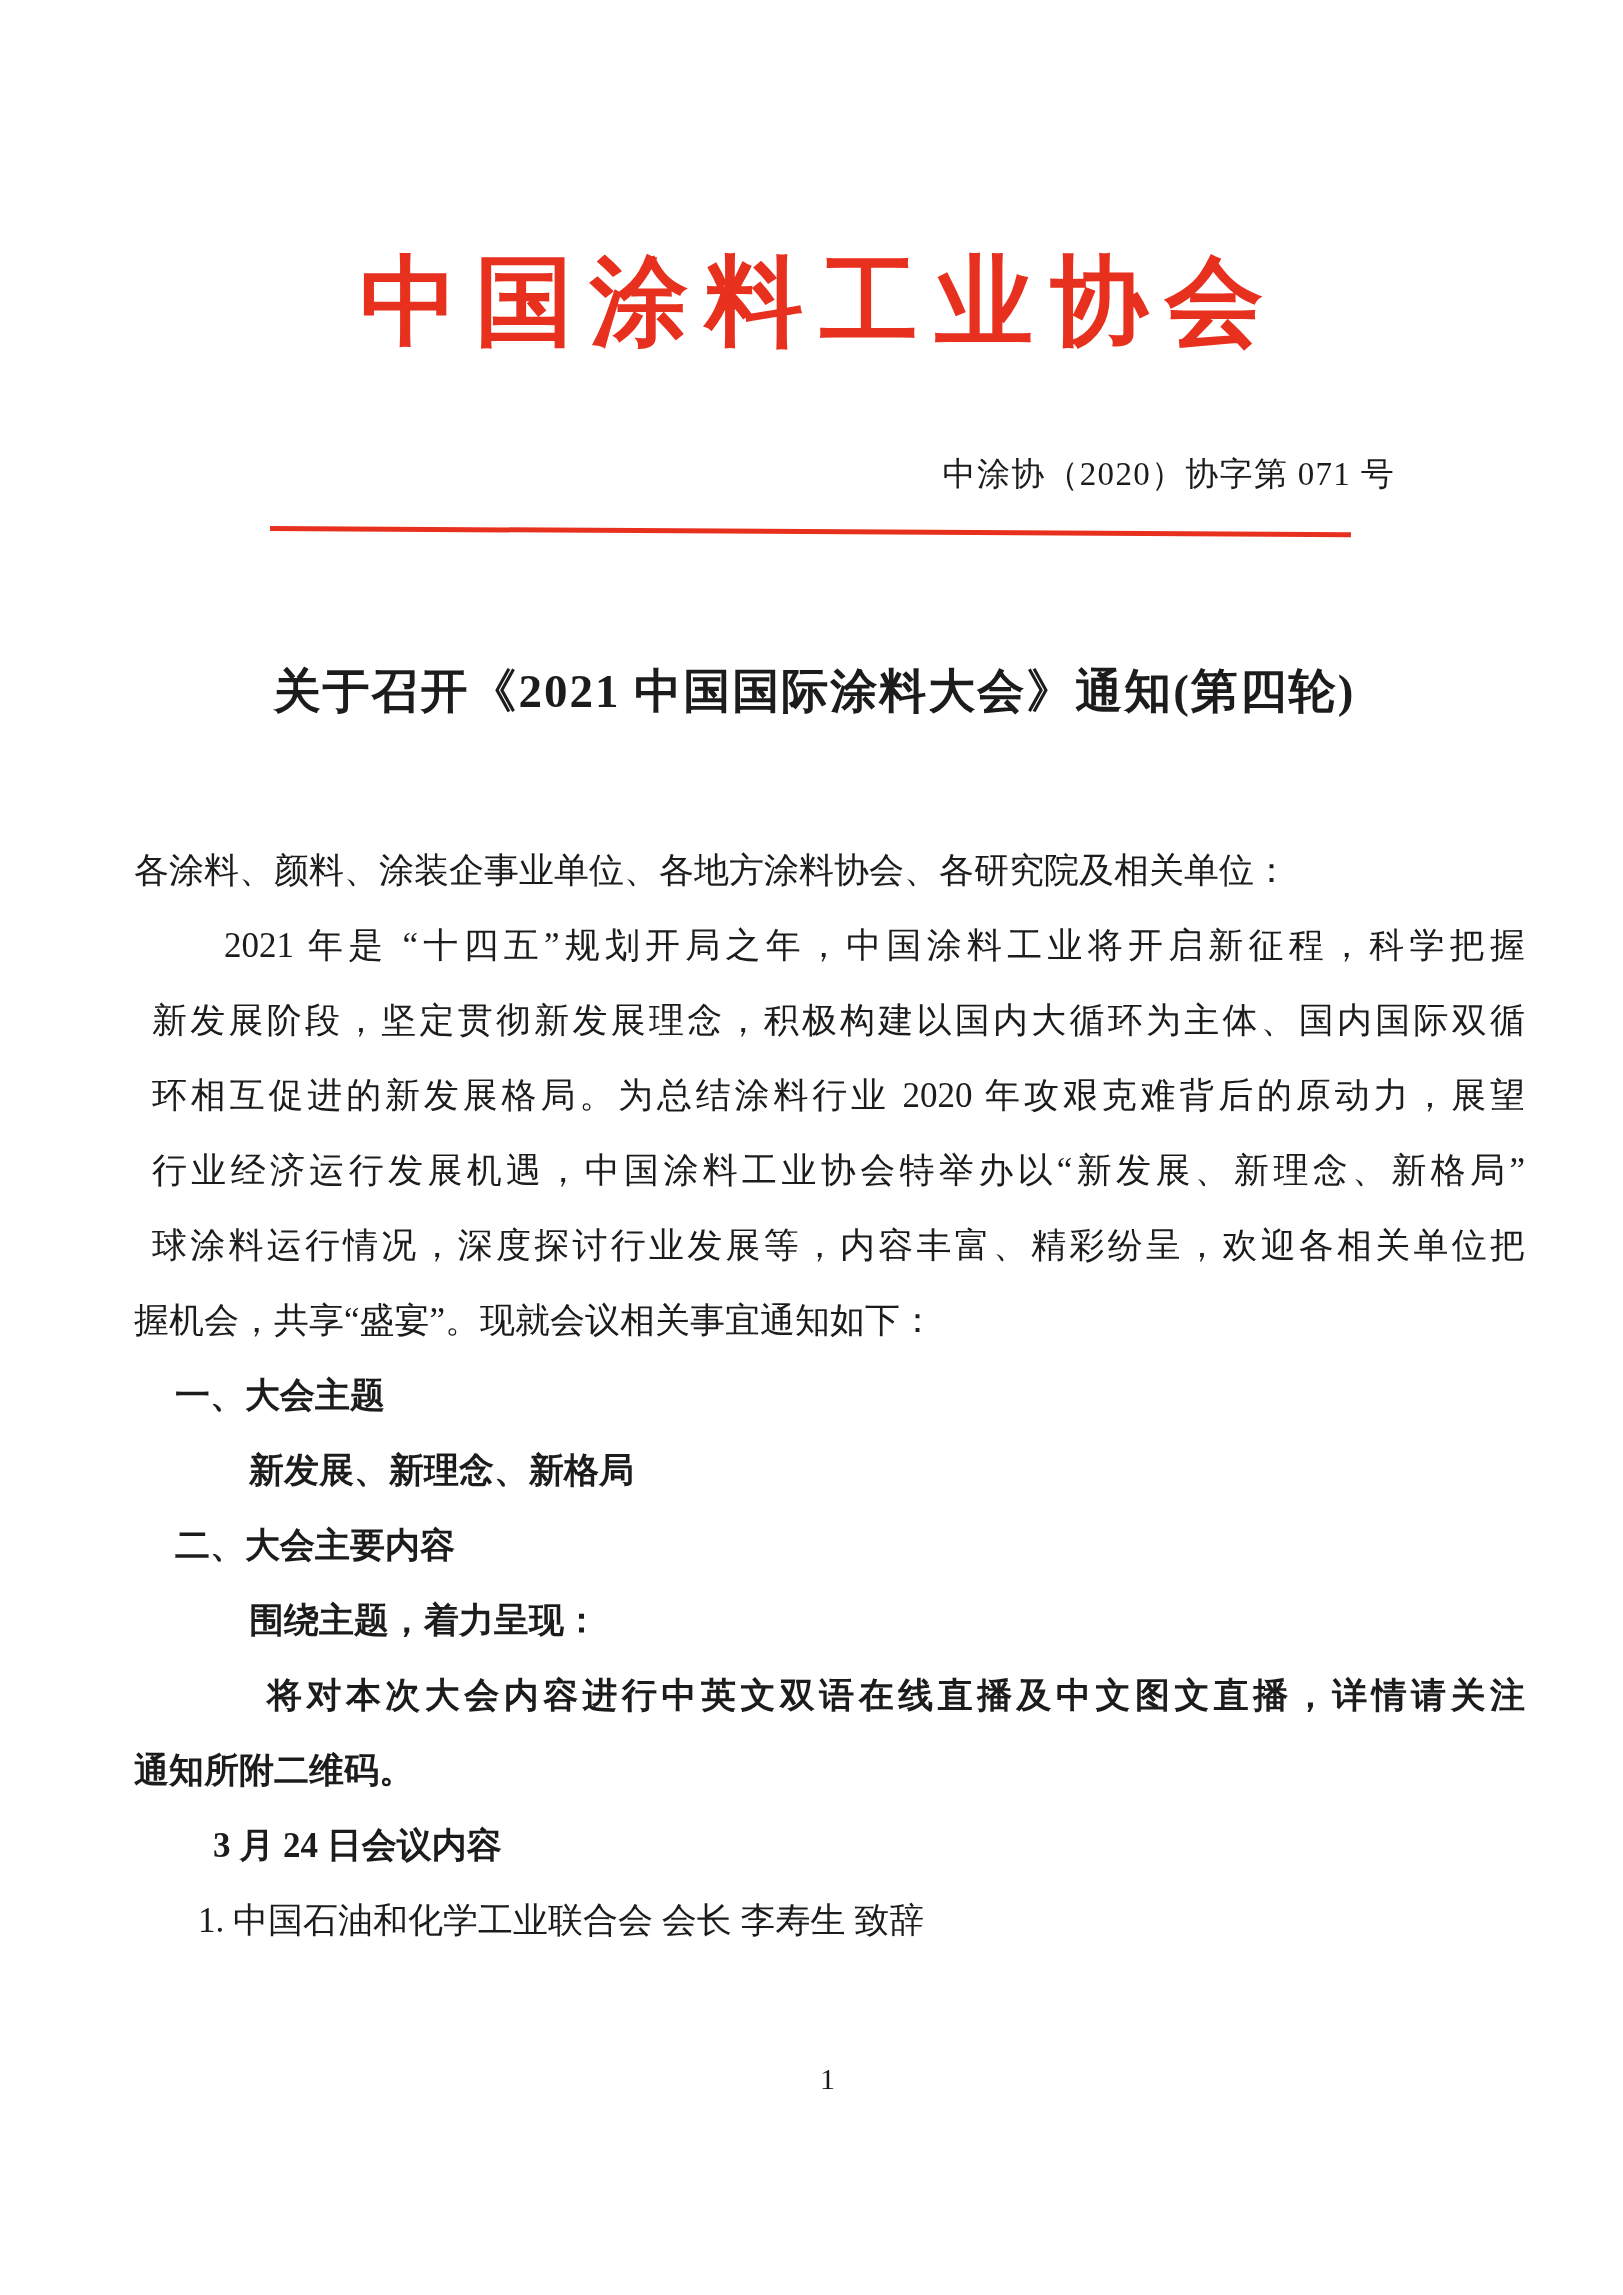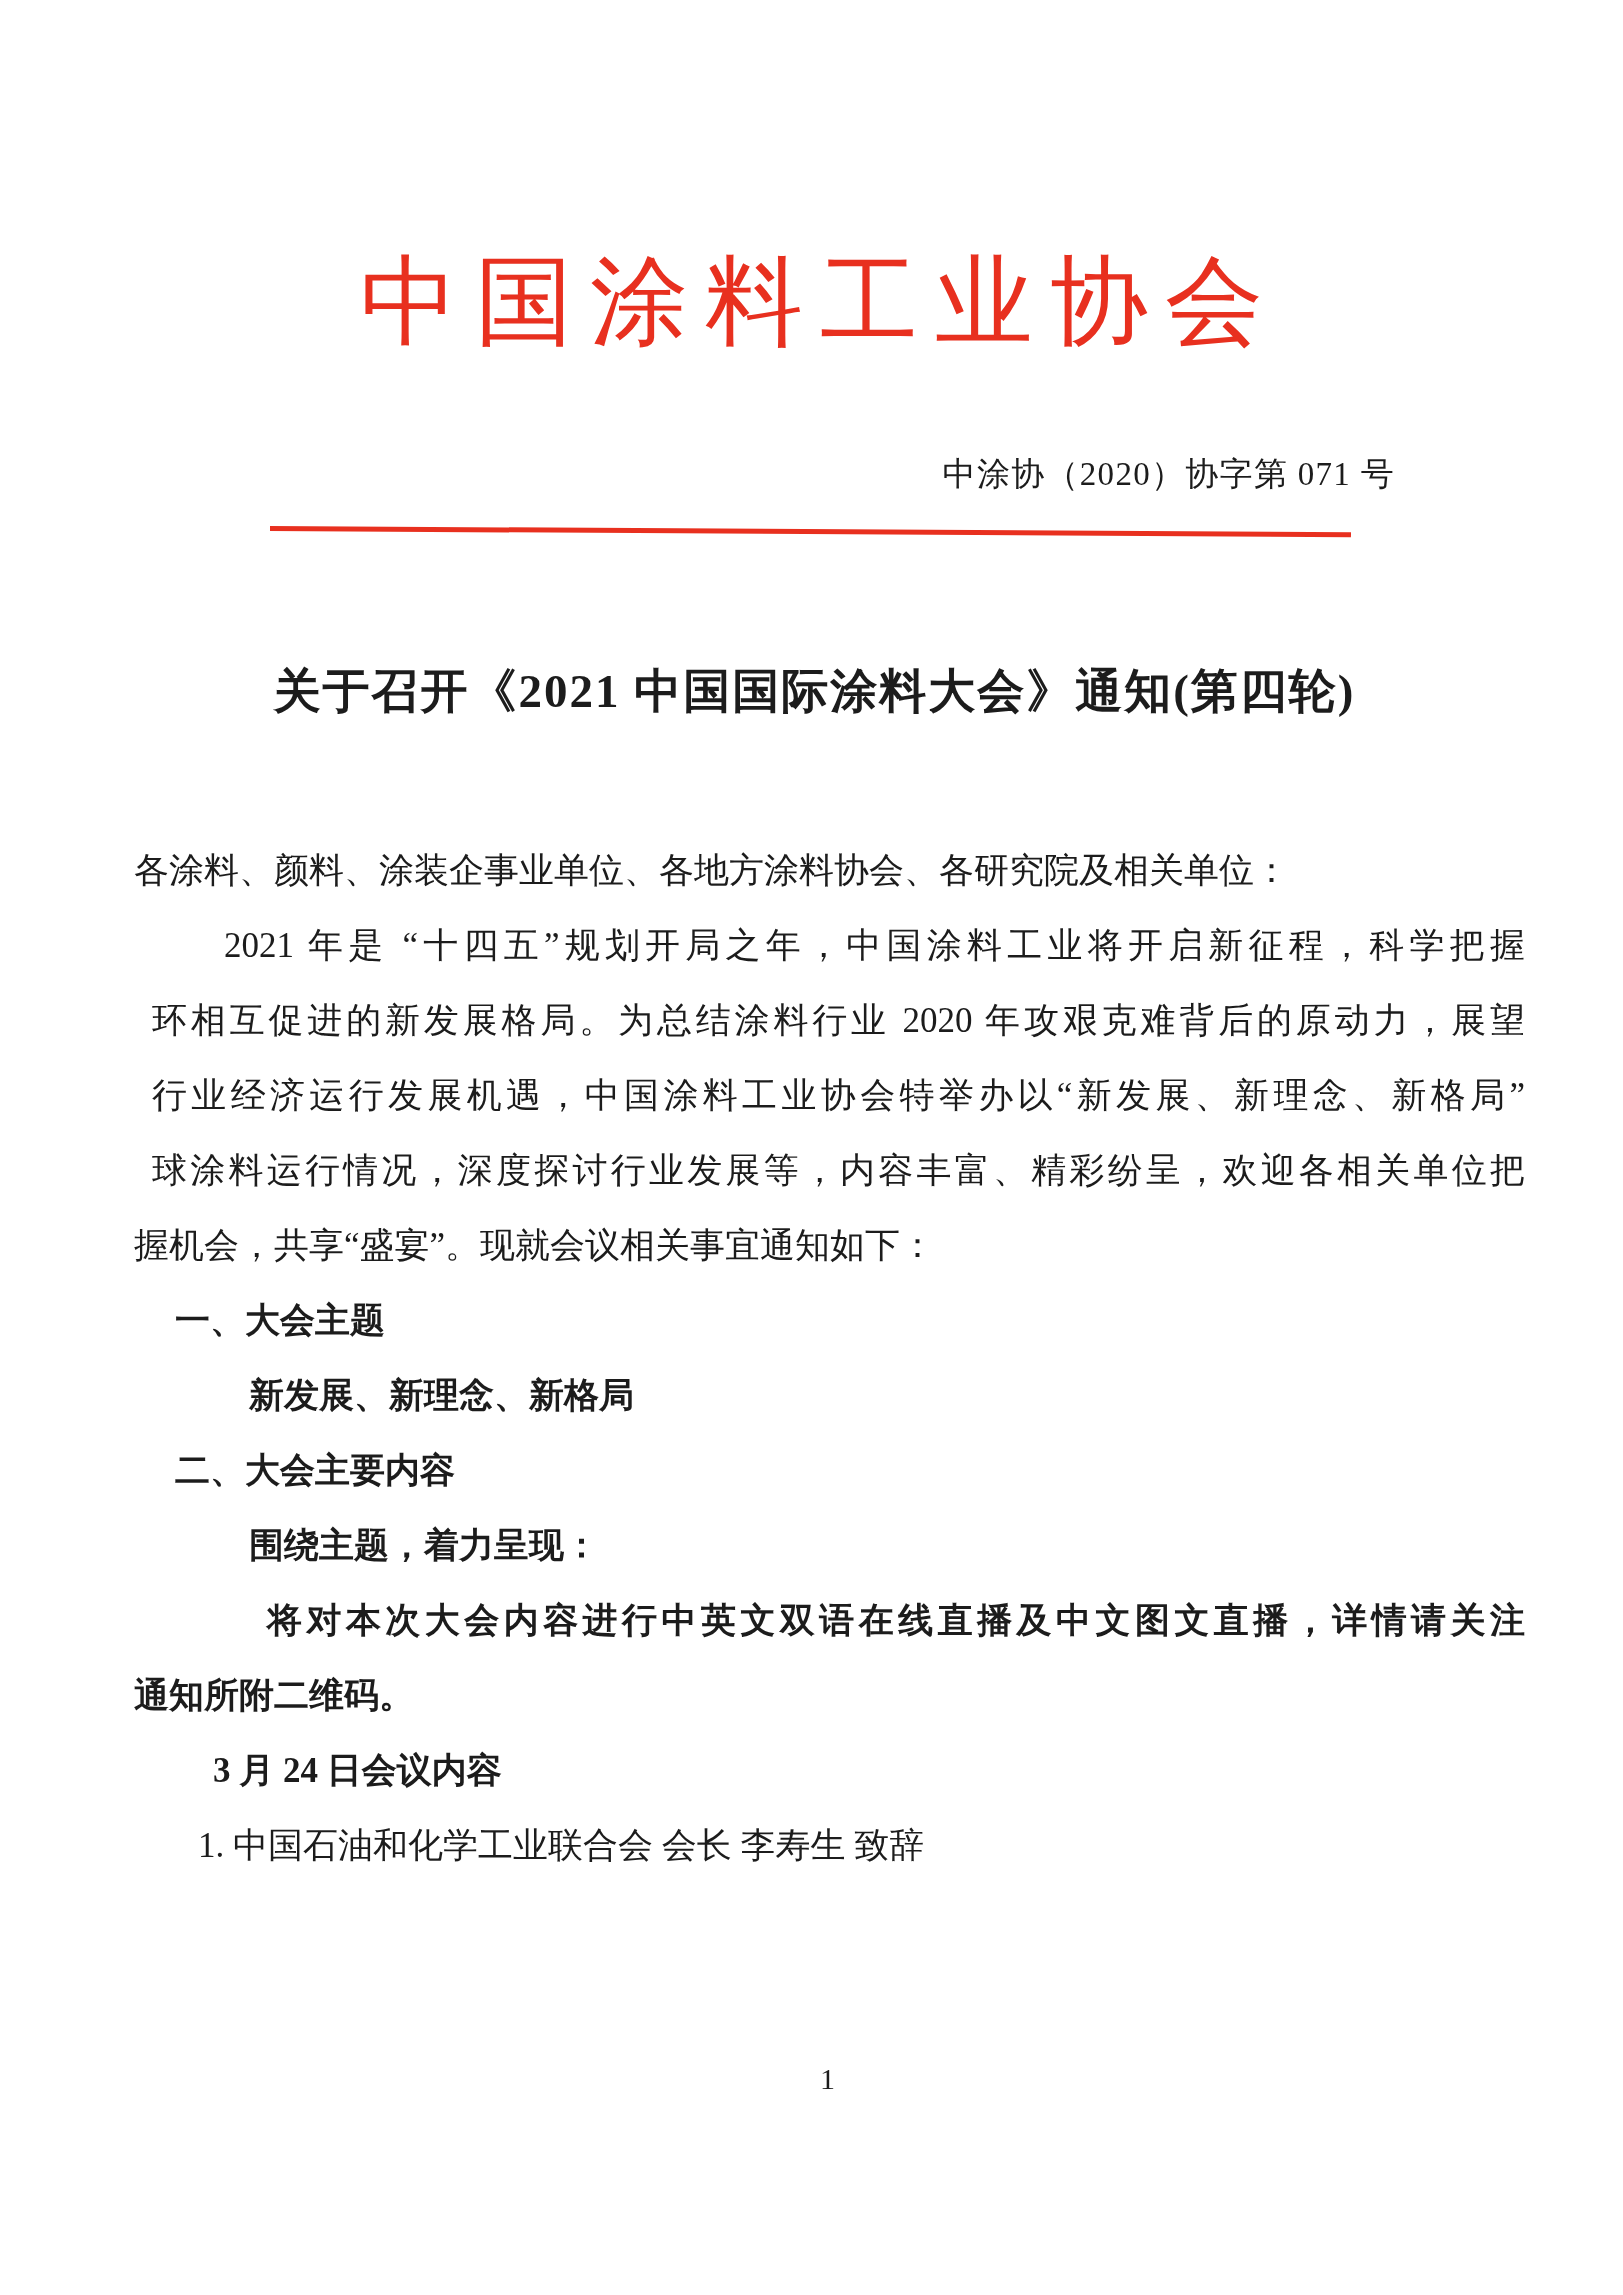--- a/index.html
+++ b/index.html
@@ -8,21 +8,21 @@
     width:1623px;height:2295px;
     margin:0 auto;
     background:#ffffff;
     font-family:"Liberation Serif","DejaVu Serif",serif;
     color:#1c1c1c;
     overflow:hidden;
   }
   .org-title{
     position:absolute;top:237px;left:0;right:0;
     text-align:center;
-    font-size:98px;font-weight:normal;
+    font-size:98px;font-weight:bold;
     color:#e8301f;
     letter-spacing:17px;
     padding-left:17px;
     white-space:nowrap;
   }
   .doc-number{
     position:absolute;top:452px;right:228px;
     font-size:33px;
     letter-spacing:1.3px;
     white-space:nowrap;
@@ -72,20 +72,21 @@
 
   <div class="doc-number">中涂协（2020）协字第 071 号</div>
 
   <div class="red-rule"></div>
 
   <div class="doc-title">关于召开《2021 中国国际涂料大会》通知(第四轮)</div>
 
   <div class="body-block">
     <div class="line nowrap">各涂料、颜料、涂装企事业单位、各地方涂料协会、各研究院及相关单位：</div>
     <div class="line justify ind-para">2021 年是 “十四五”规划开局之年，中国涂料工业将开启新征程，科学把握</div>
+    <div class="line justify">新发展阶段，坚定贯彻新发展理念，积极构建以国内大循环为主体、国内国际双循</div>
     <div class="line justify">环相互促进的新发展格局。为总结涂料行业 2020 年攻艰克难背后的原动力，展望</div>
     <div class="line justify">行业经济运行发展机遇，中国涂料工业协会特举办以“新发展、新理念、新格局”</div>
     <div class="line justify">球涂料运行情况，深度探讨行业发展等，内容丰富、精彩纷呈，欢迎各相关单位把</div>
     <div class="line nowrap">握机会，共享“盛宴”。现就会议相关事宜通知如下：</div>
     <div class="line nowrap bold ind-h">一、大会主题</div>
     <div class="line nowrap ind-s">新发展、新理念、新格局</div>
     <div class="line nowrap bold ind-h">二、大会主要内容</div>
     <div class="line nowrap bold ind-s">围绕主题，着力呈现：</div>
     <div class="line justify bold ind-s">将对本次大会内容进行中英文双语在线直播及中文图文直播，详情请关注</div>
     <div class="line nowrap bold">通知所附二维码。</div>

